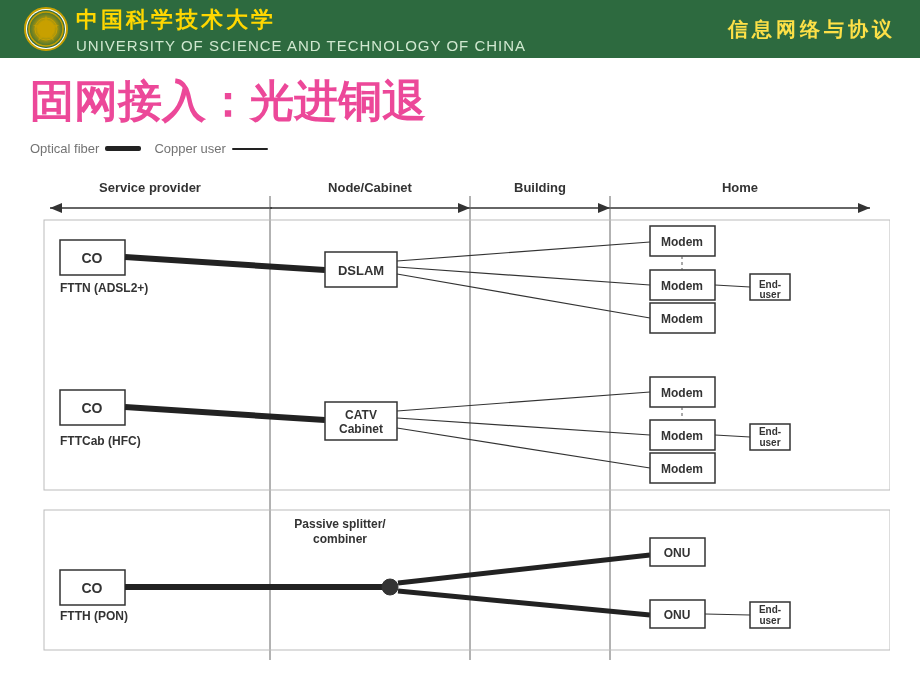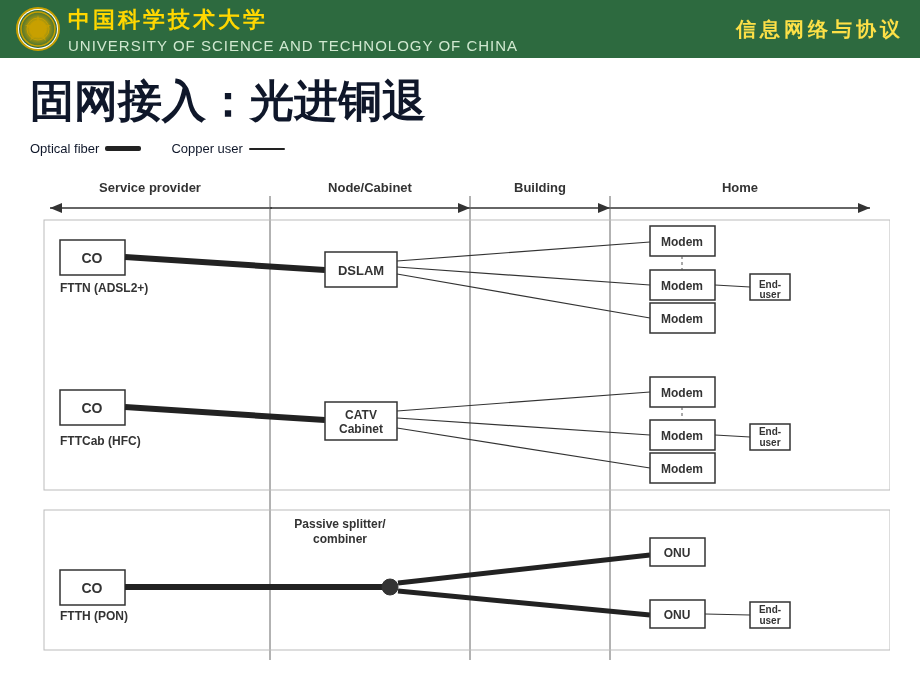--- a/index.html
+++ b/index.html
@@ -18,21 +18,21 @@
       position: relative;
     }
 
     
     .header {
       background: #2d6a3f;
       height: 58px;
       display: flex;
       align-items: center;
       justify-content: space-between;
-      padding: 0 16px;
+      padding: 0 24px;
     }
     .header-left {
       display: flex;
       align-items: center;
       gap: 8px;
     }
     .logo-circle {
       width: 44px;
       height: 44px;
       border-radius: 50%;
@@ -78,33 +78,33 @@
 
     
     .content {
       padding: 14px 30px 10px 30px;
       position: relative;
     }
 
     .slide-title {
       font-size: 44px;
       font-weight: bold;
-      color: #0f172a;
+      color: #ec4899;
       margin-bottom: 10px;
       font-family: "SimHei", "STHeiti", "Microsoft YaHei", sans-serif;
     }
 
     
     .legend {
       display: flex;
       align-items: center;
-      gap: 30px;
+      gap: 13px;
       margin-bottom: 14px;
       font-size: 13px;
-      color: #0f172a;
+      color: #737373;
     }
     .legend-item {
       display: flex;
       align-items: center;
       gap: 6px;
     }
     .legend-line-optical {
       width: 36px;
       height: 5px;
       background: #222;

